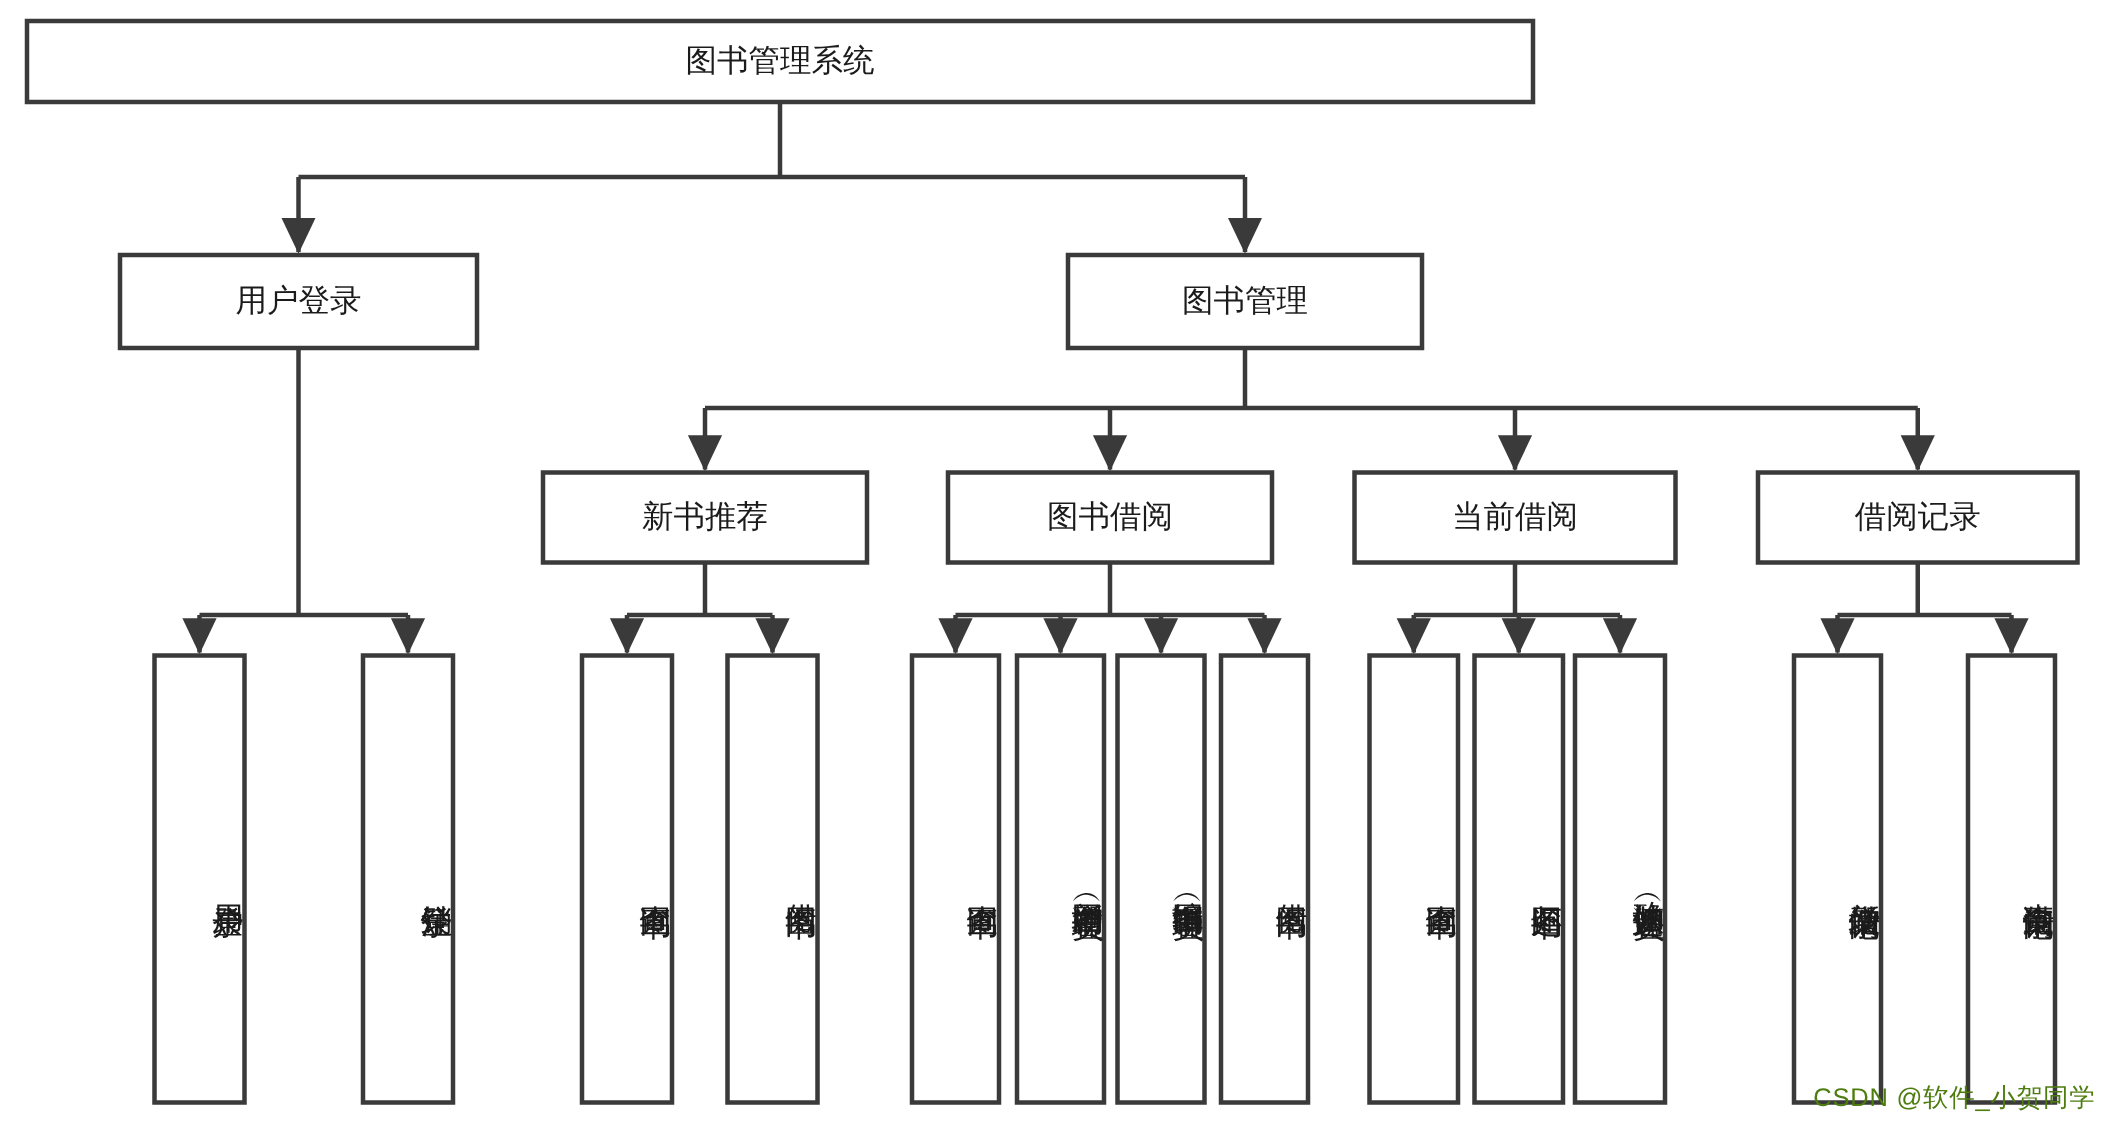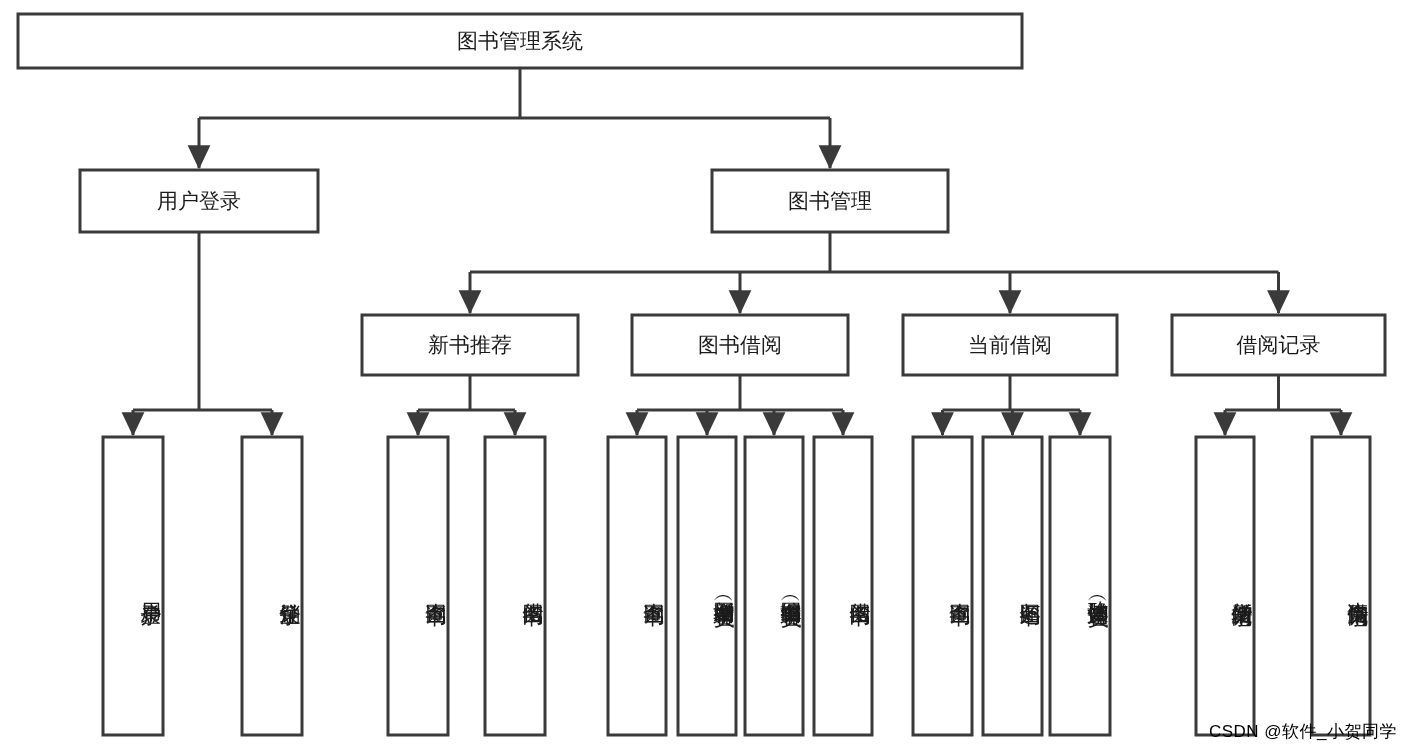--- a/index.html
+++ b/index.html
@@ -35,21 +35,21 @@
     color:#1b1b1b;
     letter-spacing:1px;
     white-space:nowrap;
     overflow:hidden;
     pointer-events:none;
   }
   .watermark{
     position:absolute;
     right:8px;bottom:4px;
     font-size:17px;
-    color:#000000;
+    color:#4d7c0f;
     font-family:"Liberation Sans","DejaVu Sans",sans-serif;
     white-space:nowrap;
     letter-spacing:0.5px;
   }
 </style>
 </head>
 <body>
 
 <div id="diagram-root">
   <svg id="diagram" viewBox="0 0 1405 747">

